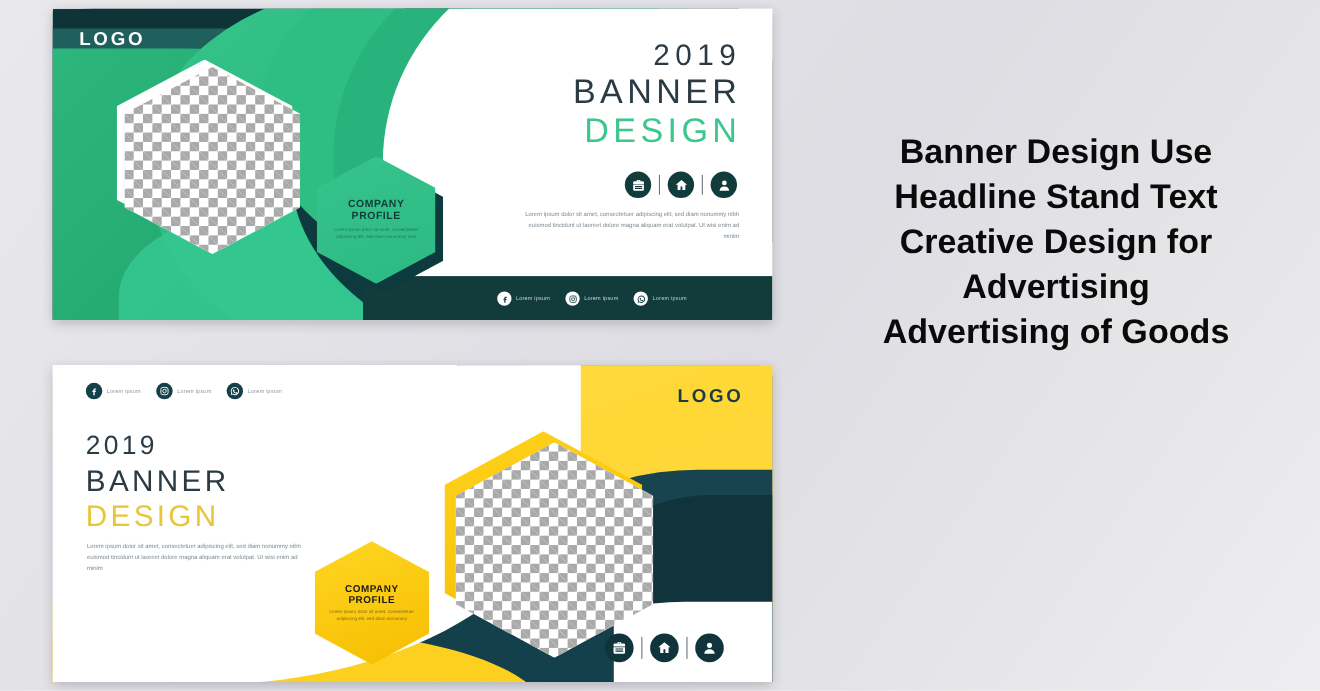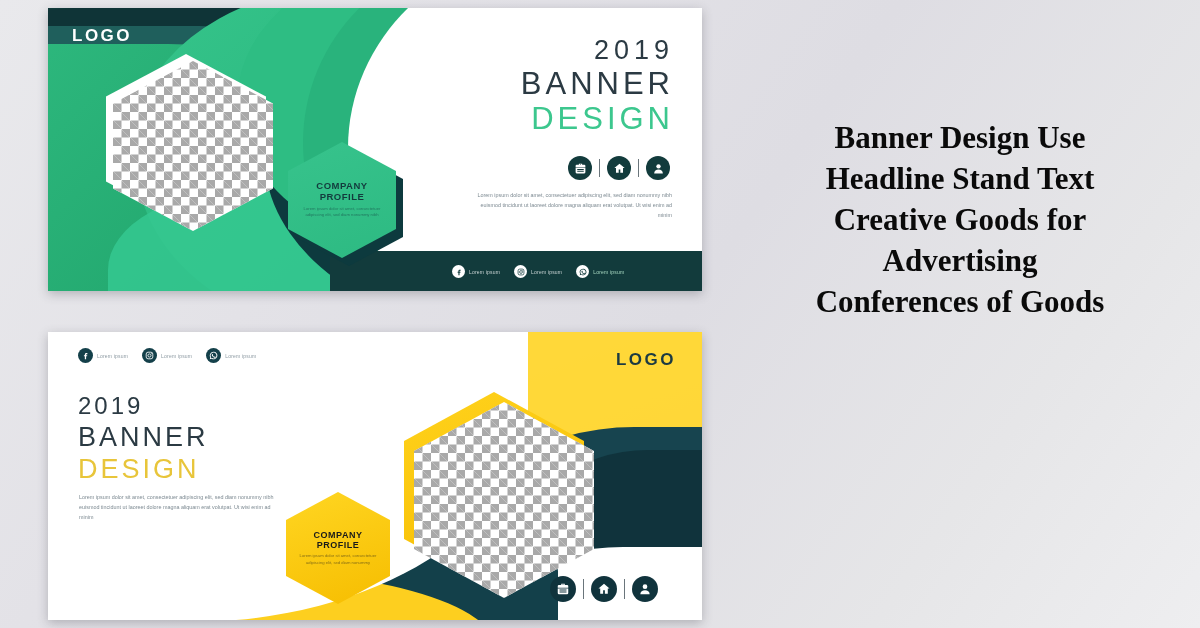--- a/index.html
+++ b/index.html
@@ -294,19 +294,19 @@
       <svg width="14" height="14" viewBox="0 0 24 24" fill="#fff">
           <circle cx="12" cy="8" r="4"></circle>
           <path d="M4 21c0-4.4 3.6-7 8-7s8 2.6 8 7H4z"></path>
         </svg>
     </div>
   </div>
 </div>
 
 <div id="right-headline" style="position:absolute;left:740px;top:118px;width:440px;
      text-align:center;font-size:31px;line-height:1.32;font-weight:bold;color:#0a0a0a;
-     font-family:Liberation Serif, serif;">
+     font-family:Liberation Sans, sans-serif;">
   <div>Banner Design Use</div>
   <div>Headline Stand Text</div>
-  <div>Creative Goods for</div>
+  <div>Creative Design for</div>
   <div>Advertising</div>
-  <div>Conferences of Goods</div>
+  <div>Advertising of Goods</div>
 </div>
 
 </body></html>

